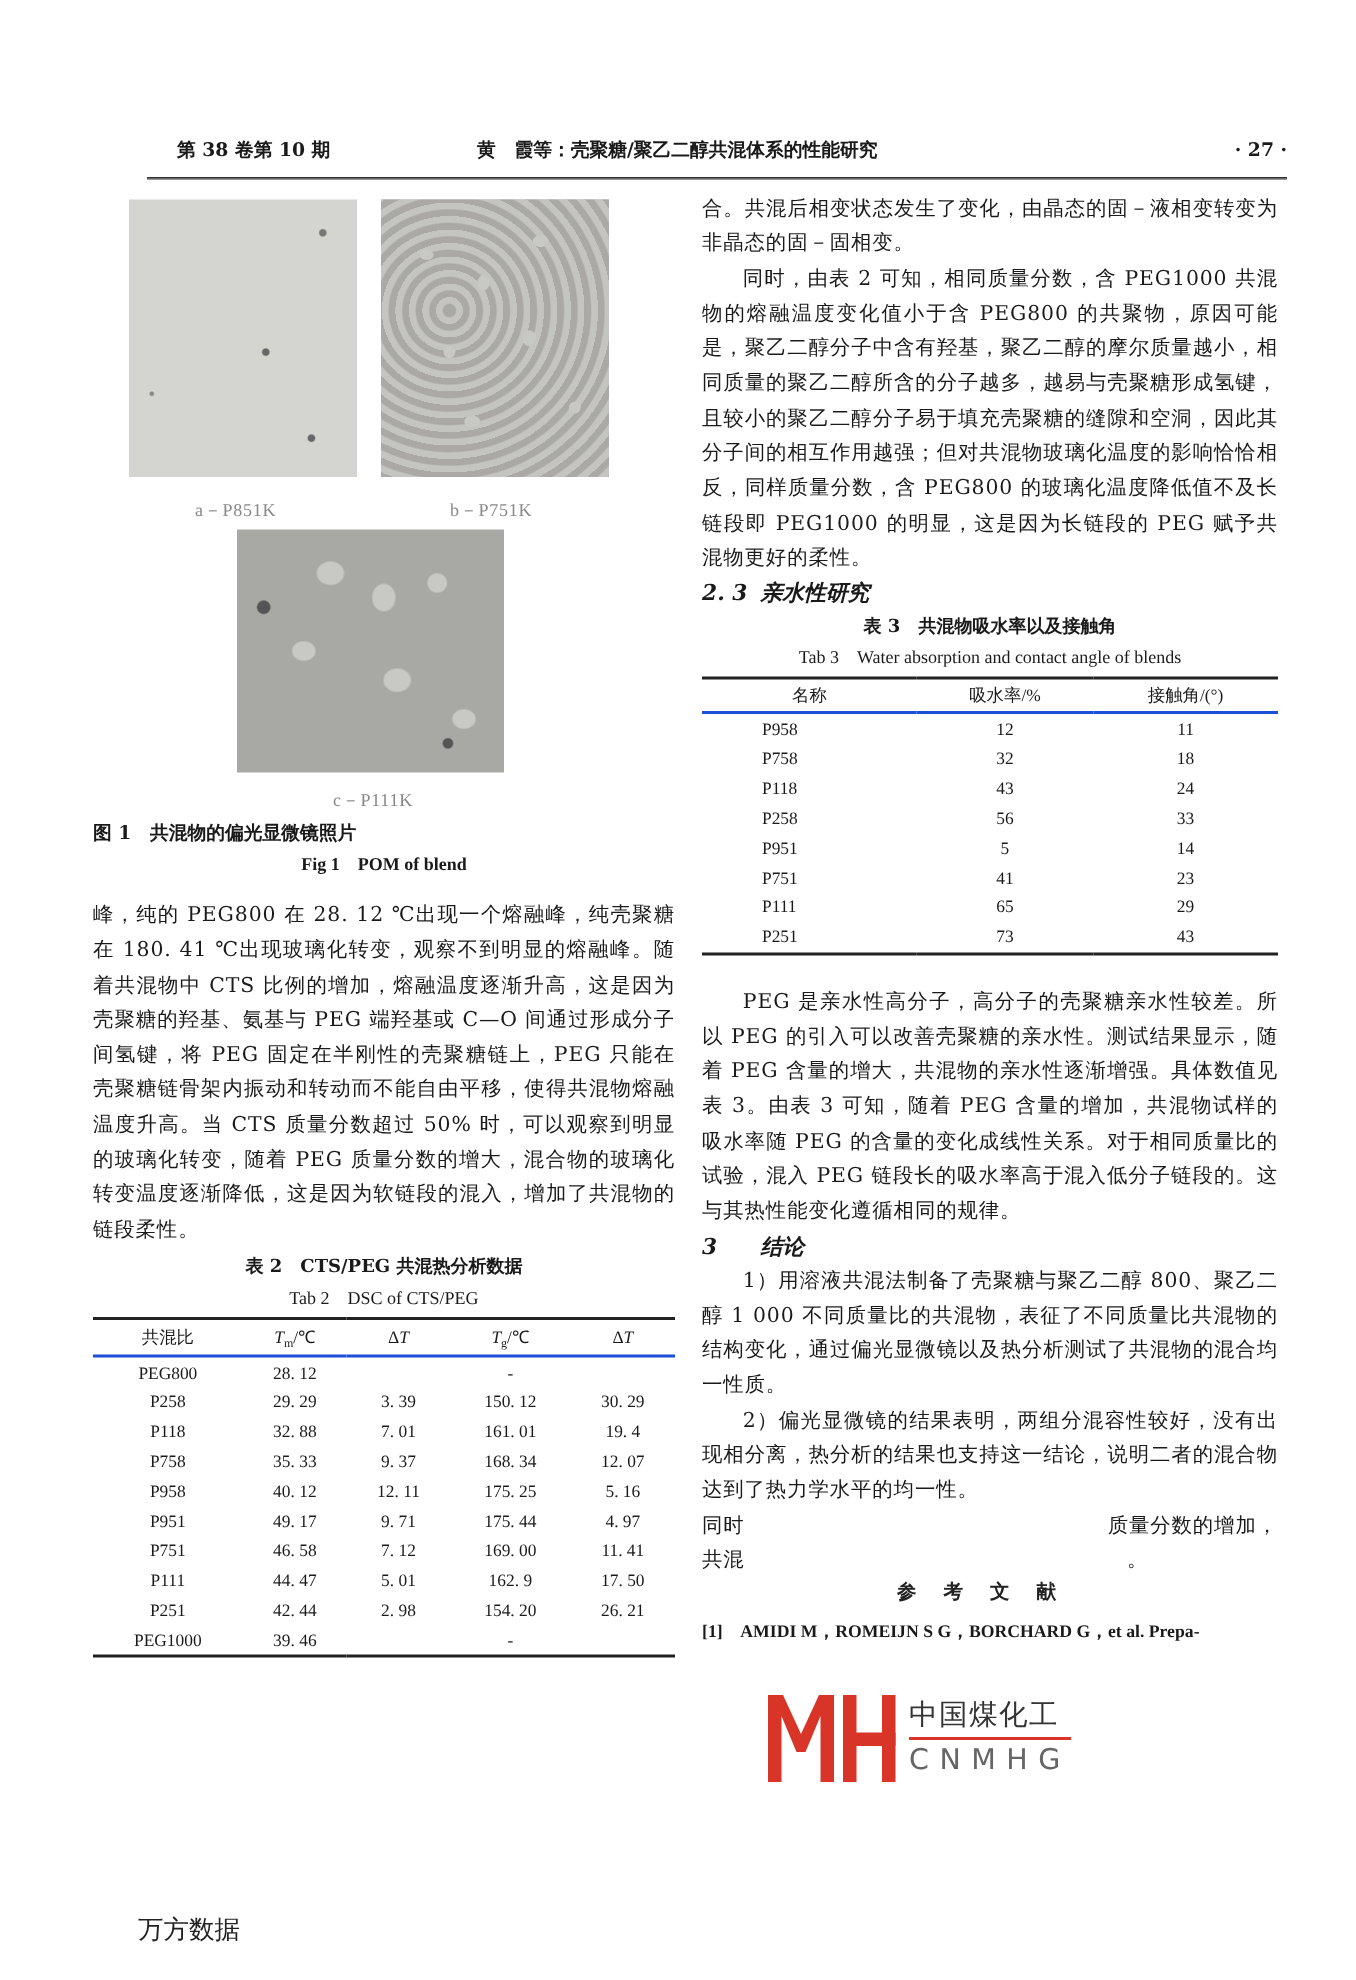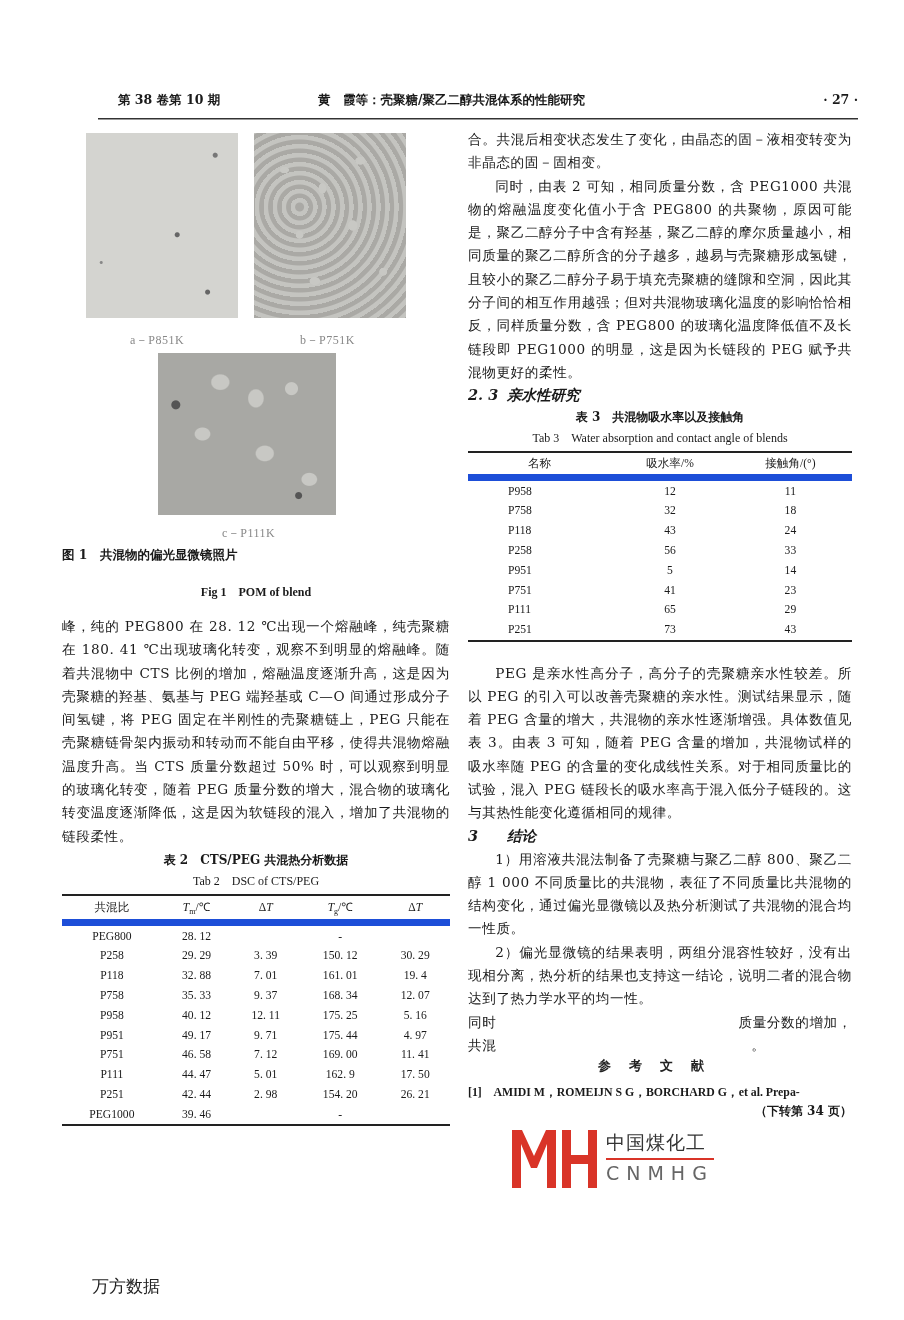--- a/index.html
+++ b/index.html
@@ -64,26 +64,26 @@
       radial-gradient(circle at 10% 32%, #555 0 4px, transparent 5px),
       radial-gradient(circle at 79% 88%, #555 0 3px, transparent 4px),
       #a8a8a4;
   }
   .micro-label {
     position: absolute; font-size: 12px; color: #888; letter-spacing: 0.5px;
     font-family: "Liberation Serif", serif;
   }
   .fig-c { position: relative; height: 190px; }
   .caption-cn { text-align: left; font-size: 12.5px; font-weight: bold; margin: 4px 0 2px; }
-  .caption-en { text-align: center; font-size: 12px; font-weight: bold; margin: 20px 0 14px; font-family: "Liberation Serif", serif; }
+  .caption-en { text-align: center; font-size: 12px; font-weight: bold; margin: 4px 0 14px; font-family: "Liberation Serif", serif; }
   .tab-cap-cn { text-align: center; font-size: 12px; font-weight: bold; margin: 4px 0 4px; }
   .tab-cap-en { text-align: center; font-size: 12px; margin: 4px 0 4px; font-family: "Liberation Serif", serif; }
   table { width: 100%; border-collapse: collapse; font-size: 11.6px; font-family: "Liberation Serif", serif; }
   table.t2 { margin-top: 4px; }
-  table thead tr { border-top: 2px solid #222; border-bottom: 7px solid #1d4ed8; }
+  table thead tr { border-top: 2px solid #222; border-bottom: 2px solid #1d4ed8; }
   table tbody tr:last-child { border-bottom: 2px solid #222; }
   table th { font-weight: normal; padding: 3px 4px; text-align: center; }
   table td { padding: 1.6px 4px; text-align: center; height: 16.6px; }
   table.t3 td { height: 16.6px; }
   table.t3 td:first-child { text-align: left; padding-left: 40px; }
   .heading { font-size: 14.5px; font-weight: bold; margin: 2px 0 2px; font-style: italic; }
   .heading span.num { display: inline-block; width: 34px; }
   .ref { font-size: 11.8px; line-height: 22px; font-family: "Liberation Serif", serif; font-weight: bold; }
   .ref-cont { text-align: right; font-size: 12px; font-weight: bold; }
   .footer-brand { position: absolute; left: 92px; top: 1275px; font-size: 17px; font-family: "DejaVu Sans", sans-serif; color: #222; }
@@ -283,21 +283,20 @@
   <p class="p">
     <span>同时</span>
     <span style="float:right;">质量分数的增加，</span>
   </p>
   <p class="p">
     <span>共混</span>
     <span style="margin-left:250px;">。</span>
   </p>
   <p class="ref-title">参考文献</p>
   <div class="ref">[1]　AMIDI M，ROMEIJN S G，BORCHARD G，et al. Prepa-</div>
-  <div class="ref-cont">（下转第 34 页）</div>
 </div>
 
 <div class="watermark">
   <svg class="wm-mark" viewBox="0 0 88 58">
     <rect x="0" y="0" width="88" height="58" fill="#ffffff" opacity="0.9"></rect>
     <path d="M2 0 H12 L24 26 L36 0 H46 V58 H37 V14 L27 38 H21 L11 14 V58 H2 Z" fill="#d93428"></path>
     <rect x="52" y="0" width="9" height="58" fill="#d93428"></rect>
     <rect x="78" y="0" width="9" height="58" fill="#d93428"></rect>
     <rect x="52" y="25" width="35" height="9" fill="#d93428"></rect>
   </svg>

